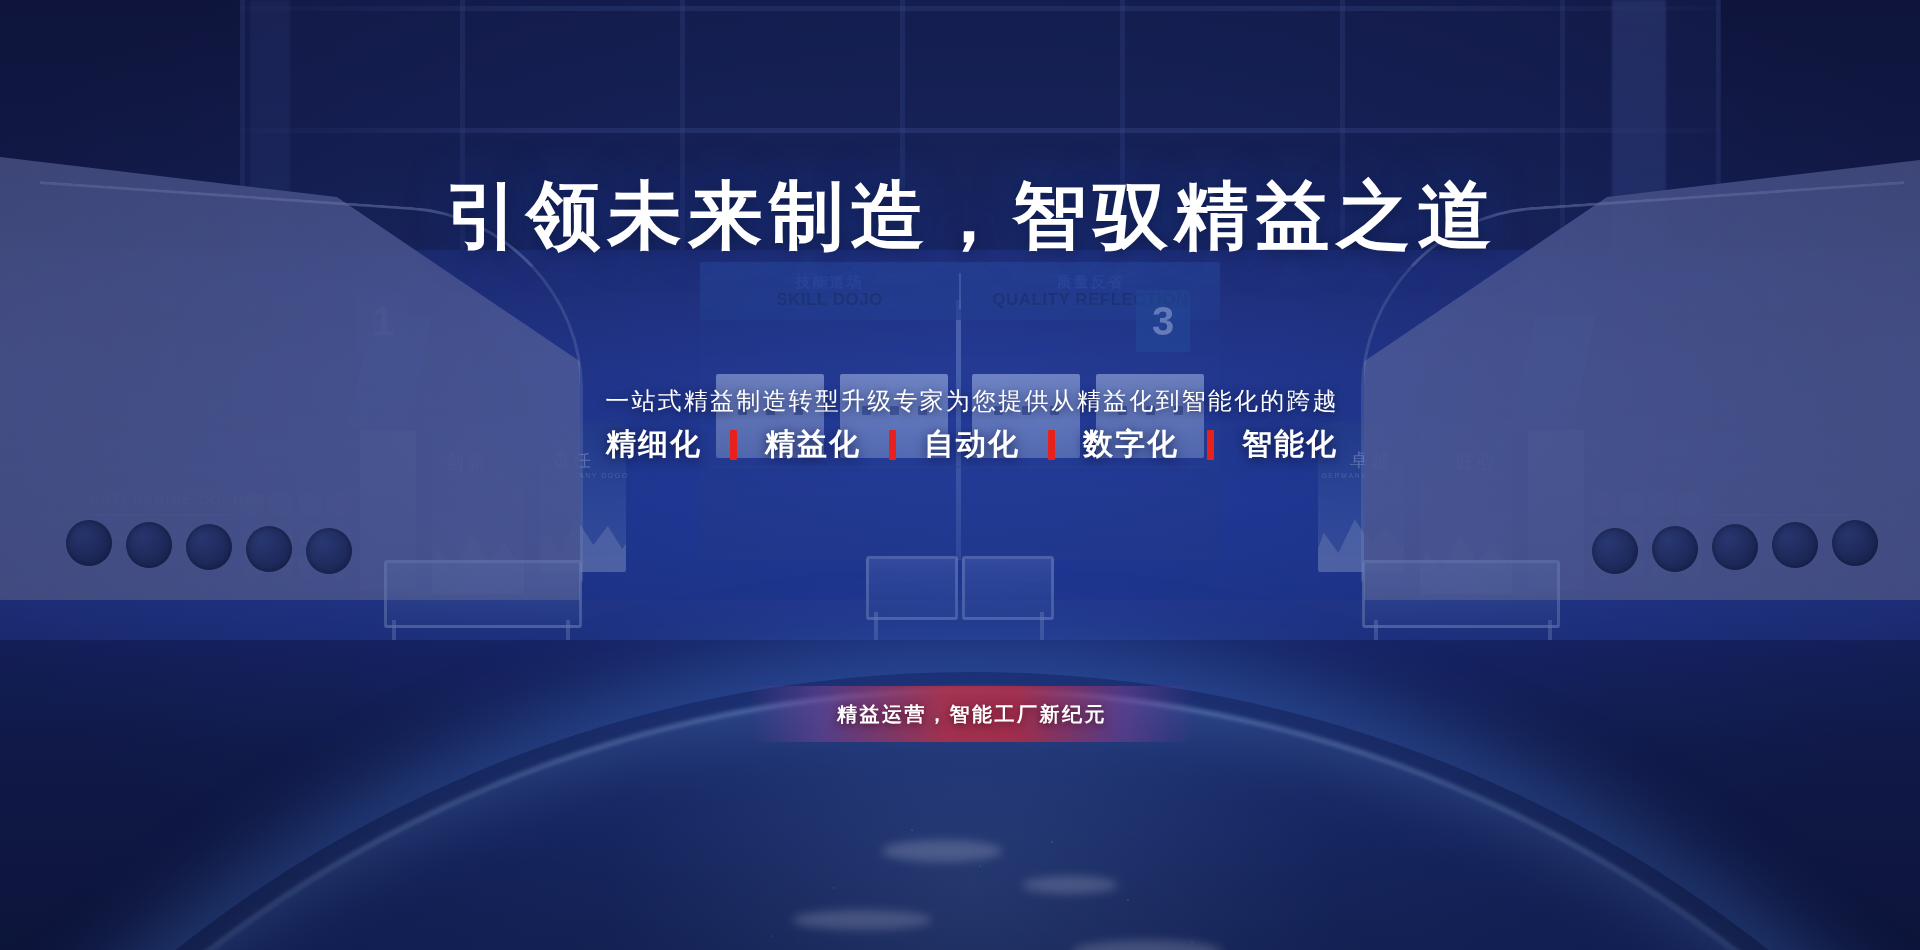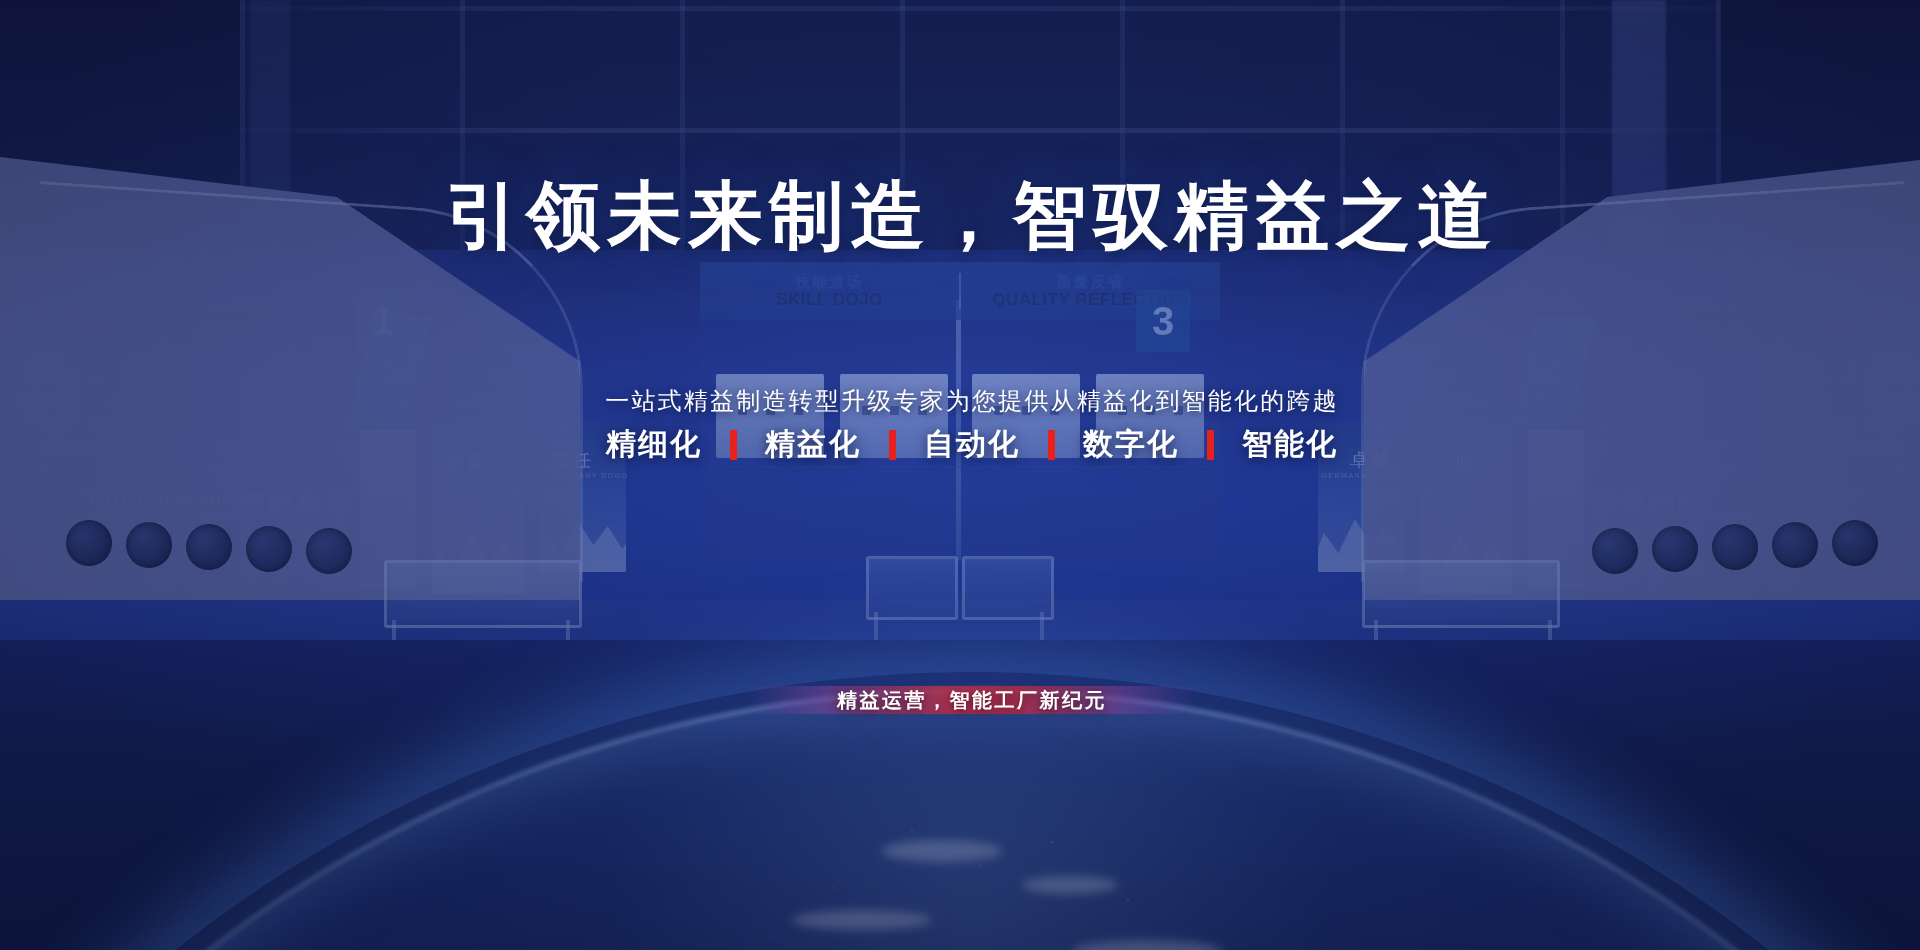--- a/index.html
+++ b/index.html
@@ -428,21 +428,21 @@
     background: #e8211c;
     display: inline-block;
     border-radius: 1px;
   }
 
   .badge {
     position: absolute;
     left: 50%;
     top: 686px;
     width: 448px;
-    height: 28px;
+    height: 56px;
     margin-left: -224px;
     display: flex;
     align-items: center;
     justify-content: center;
     background: linear-gradient(90deg,
         rgba(58,76,170,0) 0%,
         rgba(120,66,150,.55) 16%,
         rgba(178,48,72,.88) 44%,
         rgba(176,44,70,.88) 60%,
         rgba(118,62,148,.55) 84%,

